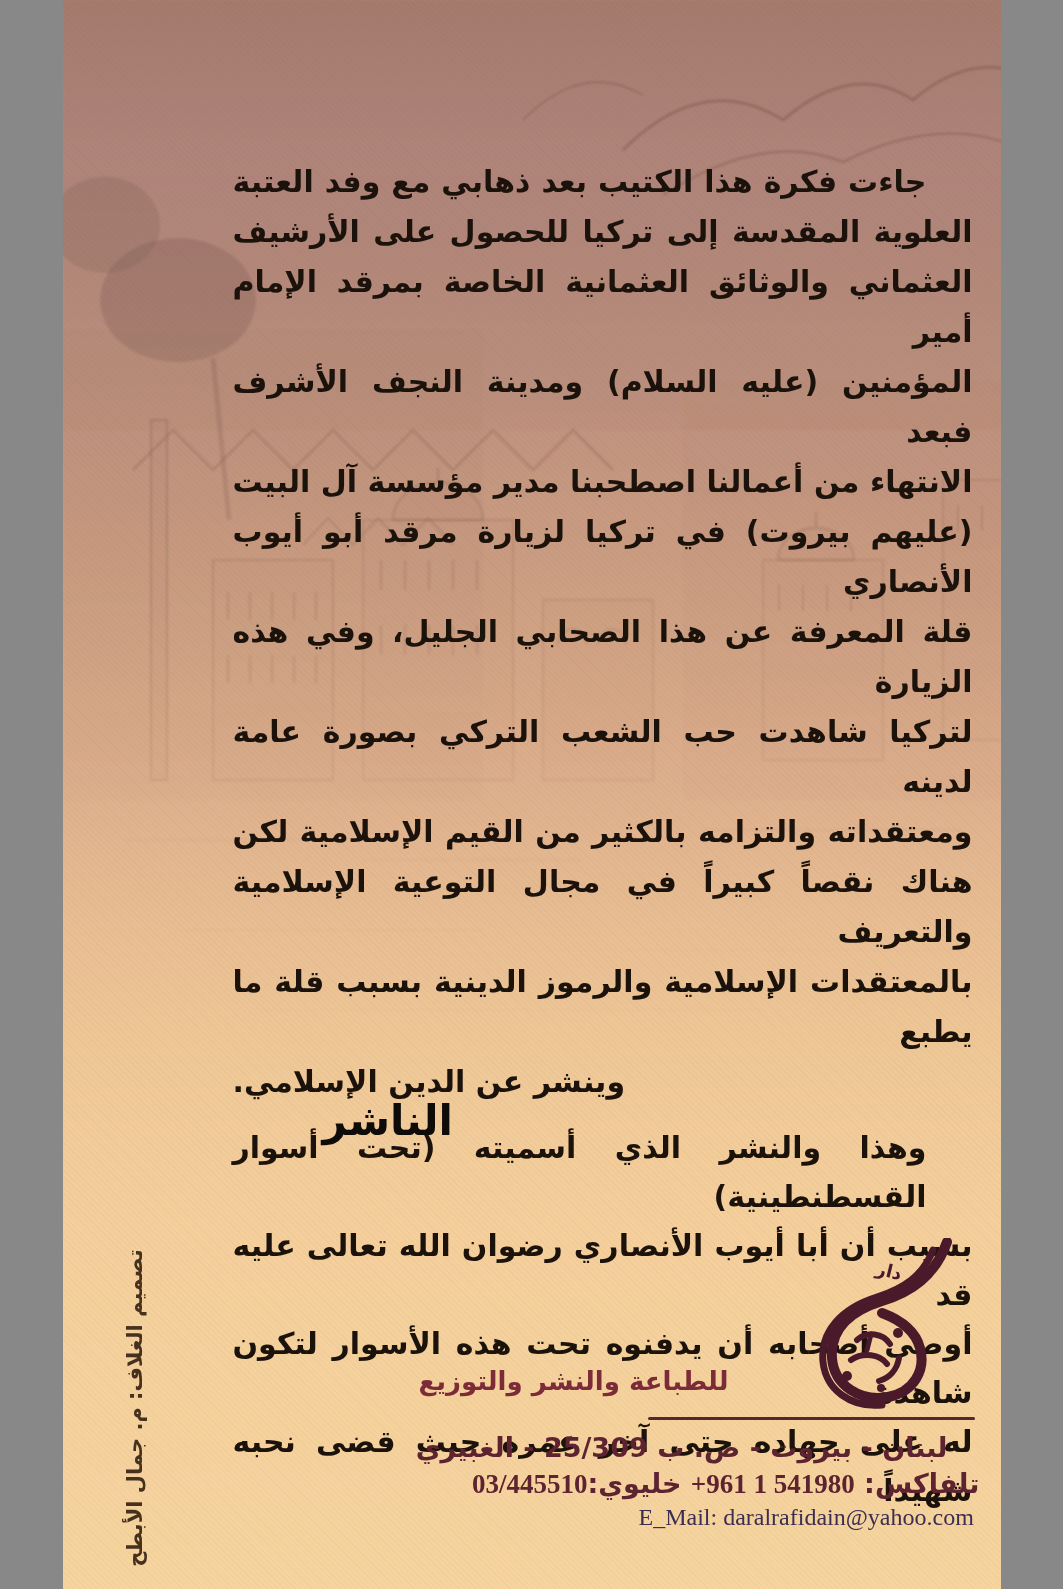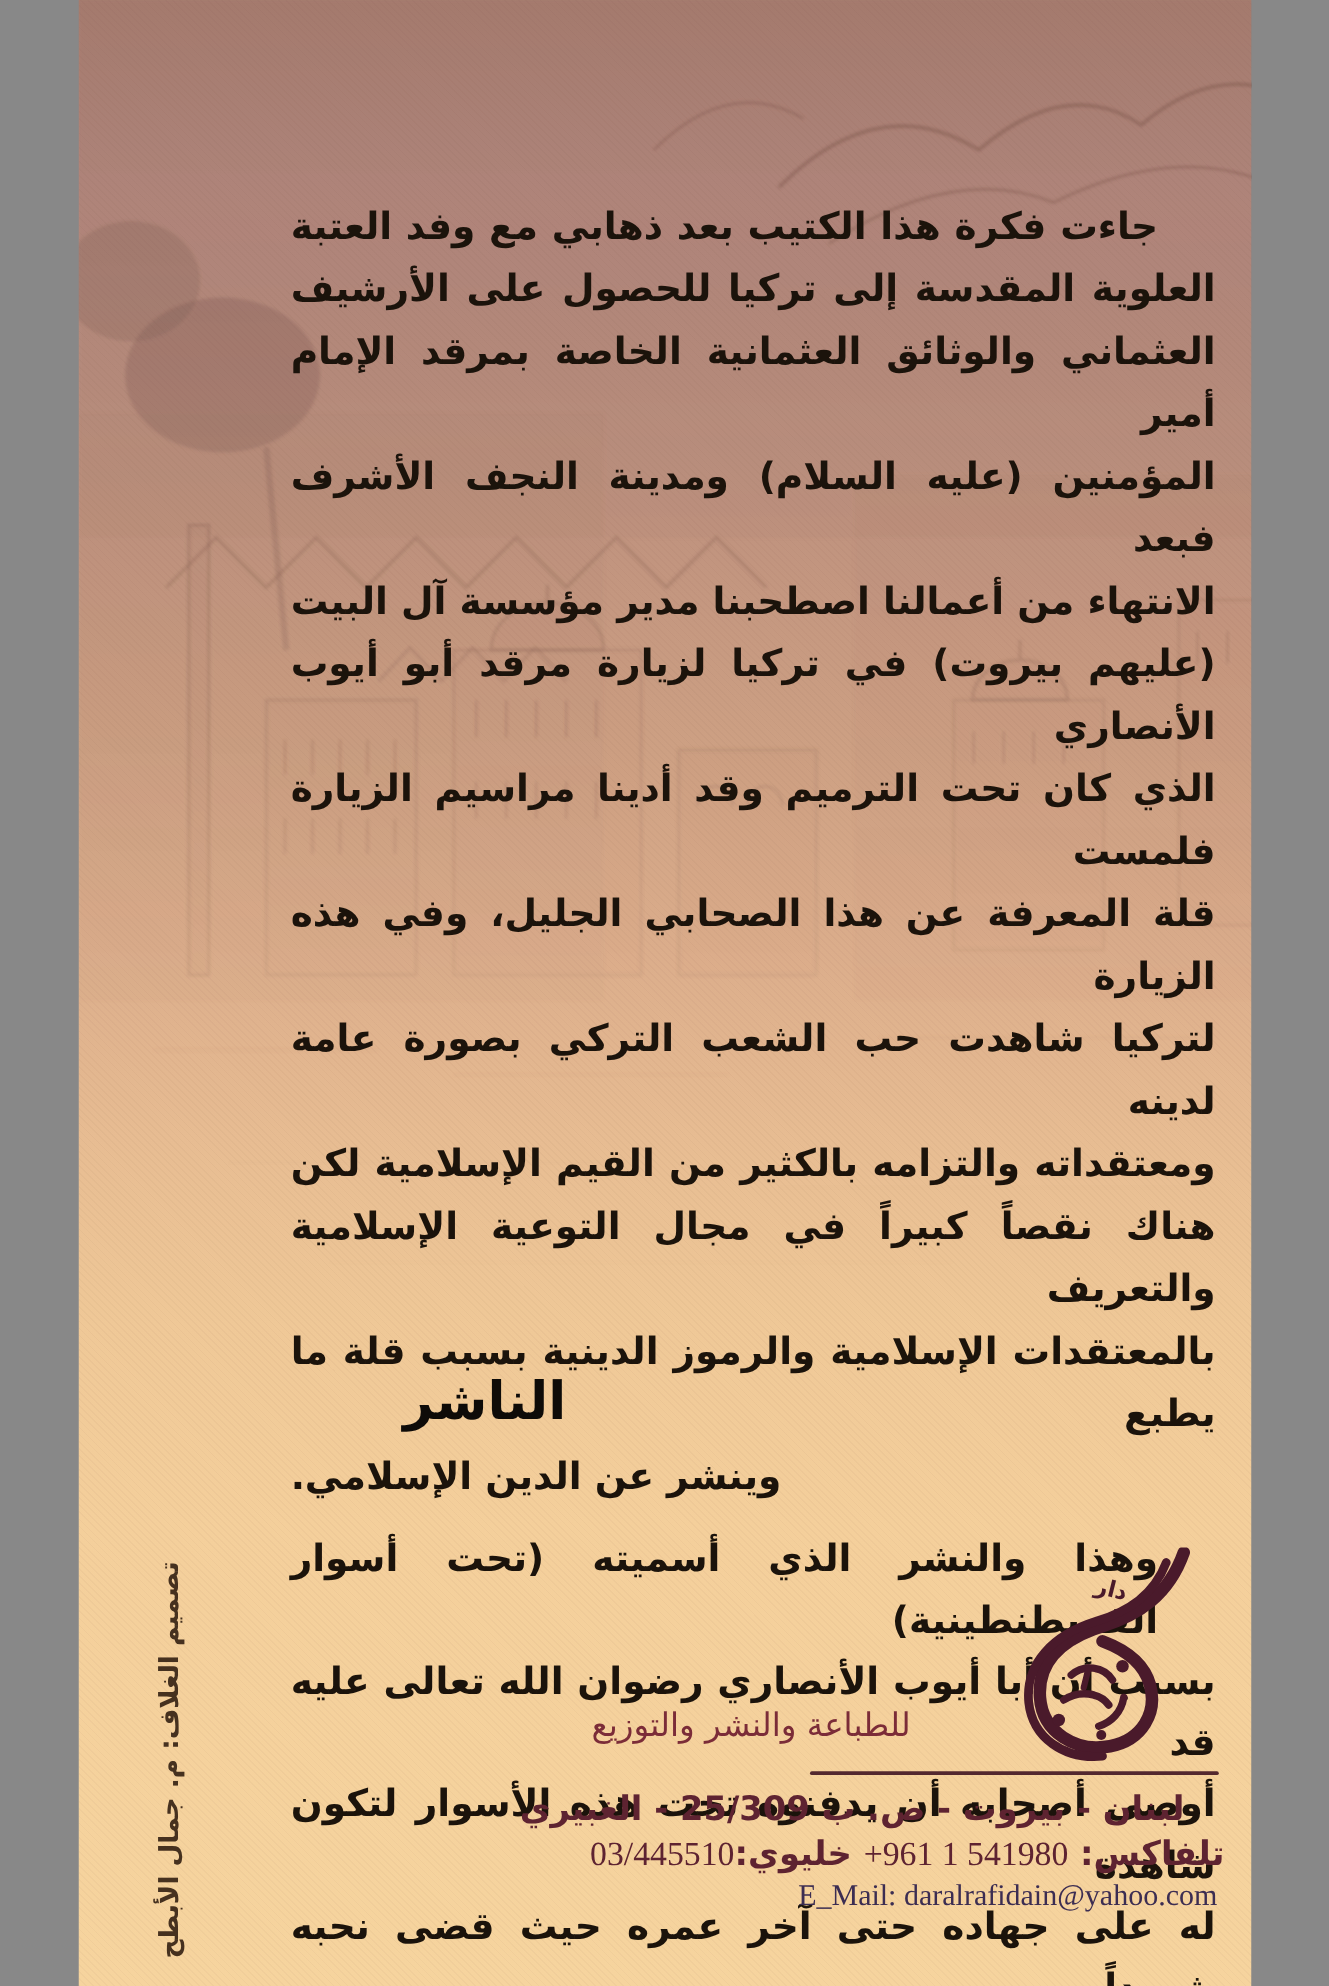--- a/index.html
+++ b/index.html
@@ -38,33 +38,33 @@
   .publisher-label{
     position:absolute;top:1096px;left:260px;
     direction:rtl;color:#0e0b08;
     font-size:42px;font-weight:700;letter-spacing:-1px;
   }
   
   .logo{position:absolute;top:1238px;right:44px;width:170px;height:175px;}
   .tagline{
     position:absolute;top:1366px;right:272px;
     direction:rtl;color:#7b2c38;
-    font-size:26px;font-weight:400;white-space:nowrap;
+    font-size:26px;font-weight:700;white-space:nowrap;
   }
   .sep{
     position:absolute;top:1417px;left:585px;right:26px;height:3px;
     background:#53282f;border-radius:2px;
   }
   .addr{
     direction:rtl;color:#5e2331;font-weight:700;white-space:nowrap;
     position:absolute;font-size:27px;
   }
   .addr1{top:1432px;right:53px;text-align:center;}
   .addr2{top:1468px;right:21px;}
-  .addr .num{font-family:"Liberation Serif",serif;font-weight:400;}
+  .addr .num{font-family:"Liberation Serif",serif;font-weight:700;}
   .email{
     position:absolute;top:1504px;left:576px;
     font-family:"Liberation Serif",serif;
     color:#3c2d52;font-size:24px;white-space:nowrap;
   }
   
   .designer{
     position:absolute;top:1408px;left:72px;
     transform:translate(-50%,-50%) rotate(-90deg);
     transform-origin:center;
@@ -147,21 +147,20 @@
   <div class="texture"></div>
 
   <div class="body-text">
     <div class="para">
       <div class="line just first">جاءت فكرة هذا الكتيب بعد ذهابي مع وفد العتبة</div>
       <div class="line just">العلوية المقدسة إلى تركيا للحصول على الأرشيف</div>
       <div class="line just">العثماني والوثائق العثمانية الخاصة بمرقد الإمام أمير</div>
       <div class="line just">المؤمنين (عليه السلام) ومدينة النجف الأشرف فبعد</div>
       <div class="line just">الانتهاء من أعمالنا اصطحبنا مدير مؤسسة آل البيت</div>
       <div class="line just">(عليهم بيروت) في تركيا لزيارة مرقد أبو أيوب الأنصاري</div>
-      <div class="line just">الذي كان تحت الترميم وقد أدينا مراسيم الزيارة فلمست</div>
       <div class="line just">قلة المعرفة عن هذا الصحابي الجليل، وفي هذه الزيارة</div>
       <div class="line just">لتركيا شاهدت حب الشعب التركي بصورة عامة لدينه</div>
       <div class="line just">ومعتقداته والتزامه بالكثير من القيم الإسلامية لكن</div>
       <div class="line just">هناك نقصاً كبيراً في مجال التوعية الإسلامية والتعريف</div>
       <div class="line just">بالمعتقدات الإسلامية والرموز الدينية بسبب قلة ما يطبع</div>
       <div class="line">وينشر عن الدين الإسلامي.</div>
     </div>
     <div class="para para2">
       <div class="line just first">وهذا والنشر الذي أسميته (تحت أسوار القسطنطينية)</div>
       <div class="line just">بسبب أن أبا أيوب الأنصاري رضوان الله تعالى عليه قد</div>

